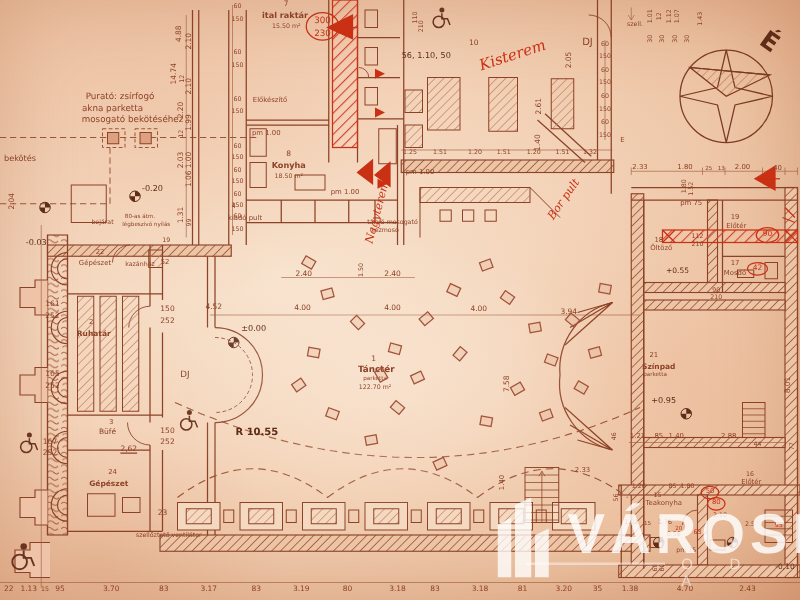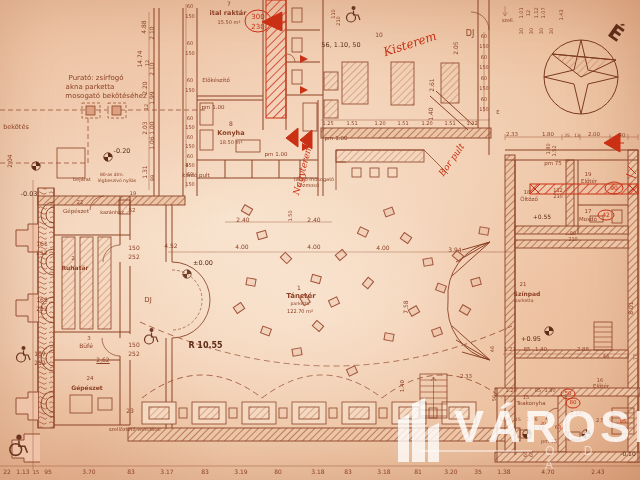--- a/index.html
+++ b/index.html
@@ -329,21 +329,21 @@
       <span class="lab" style="left: 529px; top: 200px; font-size: 5.5px; color: rgb(141, 66, 39); transform: translate(-50%, -50%) rotate(0deg);">Öltöző</span>
       <span class="lab" style="left: 542px; top: 217px; font-size: 6px; color: rgb(95, 44, 24); transform: translate(-50%, -50%) rotate(0deg);">+0.55</span>
       <span class="lab" style="left: 588px; top: 212px; font-size: 5.5px; color: rgb(141, 66, 39); transform: translate(-50%, -50%) rotate(0deg);">17</span>
       <span class="lab" style="left: 588px; top: 220px; font-size: 5.5px; color: rgb(141, 66, 39); transform: translate(-50%, -50%) rotate(0deg);">Mosdó</span>
       <span class="lab" style="left: 606px; top: 215px; font-size: 6px; color: rgb(201, 48, 20); transform: translate(-50%, -50%) rotate(0deg);">42</span>
       <span class="lab" style="left: 573px; top: 233px; font-size: 5px; color: rgb(141, 66, 39); transform: translate(-50%, -50%) rotate(0deg);">90</span>
       <span class="lab" style="left: 573px; top: 239px; font-size: 5px; color: rgb(141, 66, 39); transform: translate(-50%, -50%) rotate(0deg);">210</span>
       <span class="lab" style="left: 523px; top: 285px; font-size: 5.5px; color: rgb(141, 66, 39); transform: translate(-50%, -50%) rotate(0deg);">21</span>
       <span class="lab" style="left: 527px; top: 294px; font-size: 6px; color: rgb(141, 66, 39); transform: translate(-50%, -50%) rotate(0deg); font-weight: bold;">Színpad</span>
       <span class="lab" style="left: 524px; top: 301px; font-size: 4.5px; color: rgb(141, 66, 39); transform: translate(-50%, -50%) rotate(0deg);">parketta</span>
-      <span class="lab" style="left: 531px; top: 339px; font-size: 6.5px; color: rgb(95, 44, 24); transform: translate(-50%, -50%) rotate(0deg);">+0.95</span>
+      <span class="lab" style="left: 531px; top: 321px; font-size: 6.5px; color: rgb(95, 44, 24); transform: translate(-50%, -50%) rotate(0deg);">+0.95</span>
       <span class="lab" style="left: 492px; top: 349px; font-size: 5px; color: rgb(141, 66, 39); transform: translate(-50%, -50%) rotate(-90deg);">46</span>
       <span class="lab" style="left: 510px; top: 350px; font-size: 5.5px; color: rgb(141, 66, 39); transform: translate(-50%, -50%) rotate(0deg);">1.21</span>
       <span class="lab" style="left: 527px; top: 350px; font-size: 5.5px; color: rgb(141, 66, 39); transform: translate(-50%, -50%) rotate(0deg);">85</span>
       <span class="lab" style="left: 541px; top: 350px; font-size: 5.5px; color: rgb(141, 66, 39); transform: translate(-50%, -50%) rotate(0deg);">1.40</span>
       <span class="lab" style="left: 583px; top: 350px; font-size: 5.5px; color: rgb(141, 66, 39); transform: translate(-50%, -50%) rotate(0deg);">2.88</span>
       <span class="lab" style="left: 606px; top: 356px; font-size: 5px; color: rgb(141, 66, 39); transform: translate(-50%, -50%) rotate(0deg);">44</span>
       <span class="lab" style="left: 631px; top: 308px; font-size: 6px; color: rgb(141, 66, 39); transform: translate(-50%, -50%) rotate(-90deg);">8.01</span>
       <span class="lab" style="left: 635px; top: 357px; font-size: 5px; color: rgb(141, 66, 39); transform: translate(-50%, -50%) rotate(-90deg);">77</span>
       <span class="lab" style="left: 406px; top: 307px; font-size: 6px; color: rgb(141, 66, 39); transform: translate(-50%, -50%) rotate(-90deg);">7.58</span>
       <span class="lab" style="left: 403px; top: 386px; font-size: 5.5px; color: rgb(141, 66, 39); transform: translate(-50%, -50%) rotate(-90deg);">1.40</span>

